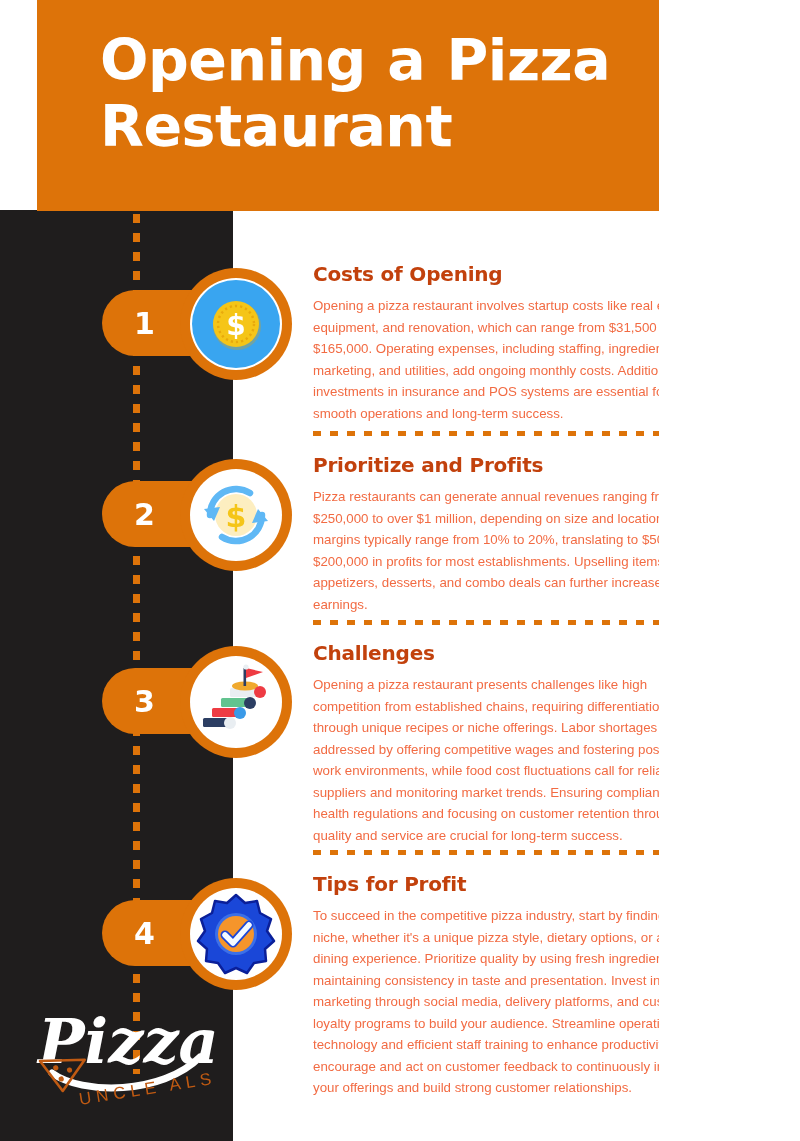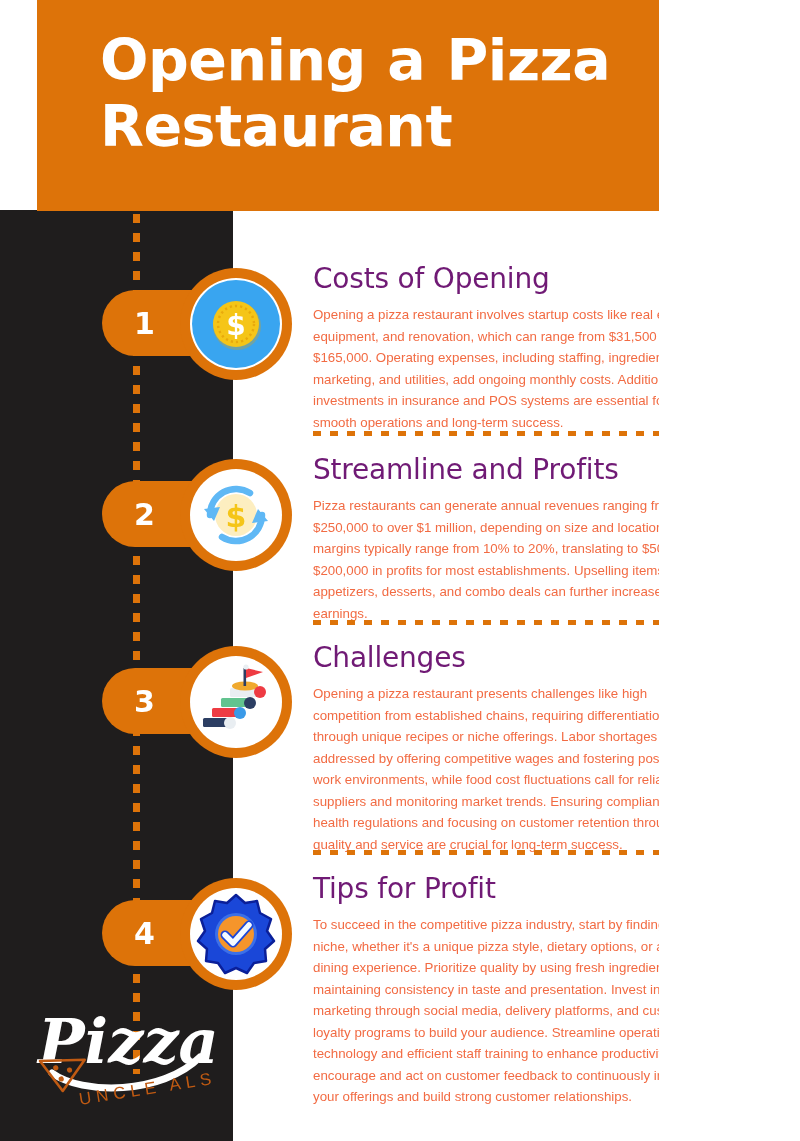--- a/index.html
+++ b/index.html
@@ -117,23 +117,23 @@
   }
 
   
   .content {
     position: absolute;
     left: 313px;
     width: 400px;
     z-index: 5;
   }
   .sec-title {
-    color: #701a75;
-    font-size: 28px;
-    font-weight: 400;
+    color: #c2410c;
+    font-size: 20px;
+    font-weight: 700;
     font-family: "DejaVu Sans", sans-serif;
     letter-spacing: -0.2px;
     margin-bottom: 9px;
   }
   .sec-body {
     color: #f26b43;
     font-size: 13.3px;
     line-height: 1.62;
     font-family: "Liberation Sans", sans-serif;
   }
@@ -280,21 +280,21 @@
           <polygon points="24,52 14,40 30,38" fill="#5fb8f5"></polygon>
           <path d="M 72 46 A 26 26 0 0 1 32 68" fill="none" stroke="#5fb8f5" stroke-width="6.5" stroke-linecap="round"></path>
           <polygon points="68,40 78,52 62,54" fill="#5fb8f5"></polygon>
           <text x="46" y="58" text-anchor="middle" font-family="DejaVu Sans, sans-serif" font-size="30" font-weight="bold" fill="#f5c518">$</text>
         </svg>
       </div>
     </div>
   </div>
 
   <div class="content" style="top:453px;">
-    <div class="sec-title">Streamline and Profits</div>
+    <div class="sec-title">Prioritize and Profits</div>
     <div class="sec-body">Pizza restaurants can generate annual revenues ranging from $250,000 to over $1 million, depending on size and location. Profit margins typically range from 10% to 20%, translating to $50,000–$200,000 in profits for most establishments. Upselling items like appetizers, desserts, and combo deals can further increase earnings.</div>
   </div>
   <div class="h-dots" style="top:620px;"></div>
 
   <div class="step-badge" style="left:102px; top:646px;">
     <div class="num-pill">
       <span>3</span>
     </div>
     <div class="icon-circle">
       <div class="icon-inner">

